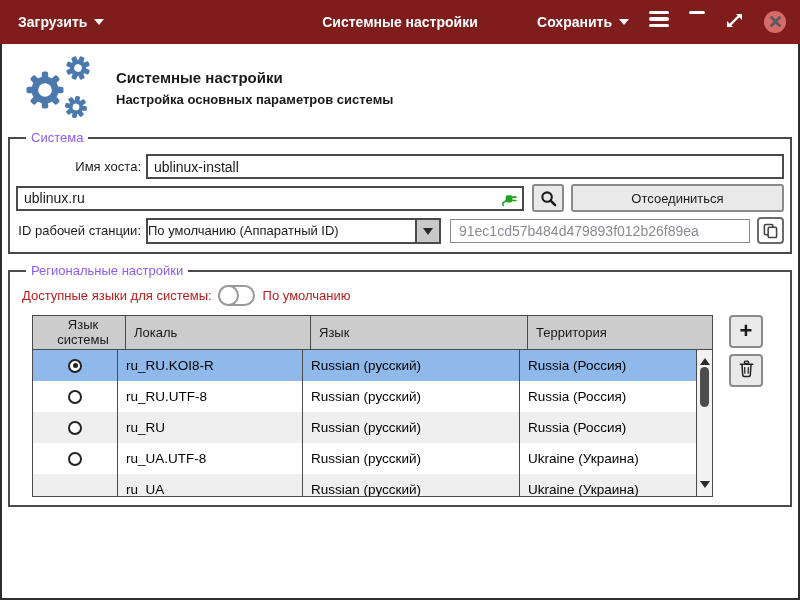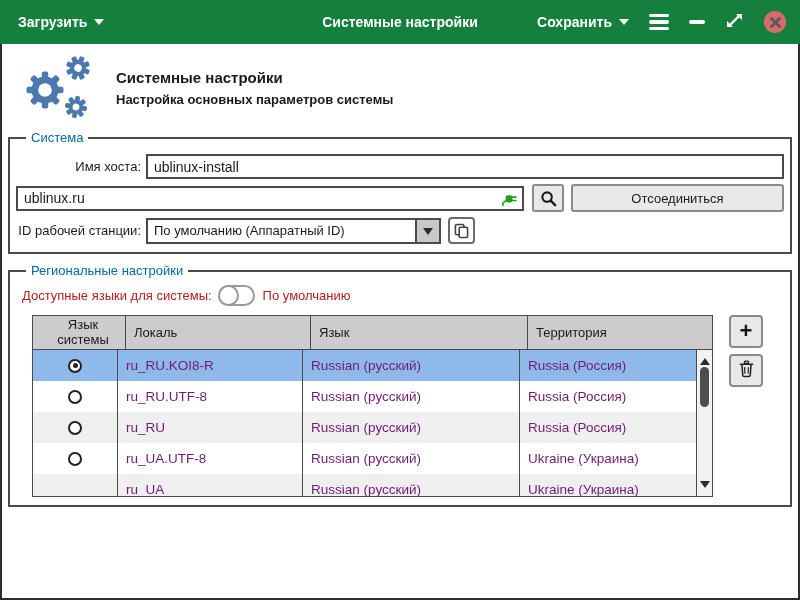--- a/index.html
+++ b/index.html
@@ -1,23 +1,23 @@
 <!DOCTYPE html>
 <html><head>
 <meta charset="utf-8">
 <style>
   * { box-sizing: border-box; margin: 0; padding: 0; }
   body { font-family: "Liberation Sans", sans-serif; background: #fff; }
   .window { width: 800px; height: 600px; overflow: hidden; position: relative; background:#fff; }
 
   
-  .titlebar { height: 44px; background: #15803d; position: relative; display: flex; align-items: center; color: #fff; }
+  .titlebar { height: 44px; background: #7f1d1d; position: relative; display: flex; align-items: center; color: #fff; }
   .tb-left { position: absolute; left: 18px; display: flex; align-items: center; gap: 7px; font-size: 14px; font-weight: bold; cursor: default; }
   .tb-title { width: 100%; text-align: center; font-size: 14px; font-weight: bold; }
-  .tb-right { position: absolute; right: 14px; display: flex; align-items: center; gap: 20px; }
+  .tb-right { position: absolute; right: 14px; display: flex; gap: 20px; }
   .tb-save { display: flex; align-items: center; gap: 7px; font-size: 14px; font-weight: bold; cursor: default; }
   .caret-down { width: 0; height: 0; border: 5px solid transparent; border-top: 6px solid #fff; margin-top: 5px; }
   .hamburger { display: flex; flex-direction: column; gap: 3px; }
   .hamburger div { width: 20px; height: 3.5px; background: #fff; border-radius: 2px; }
   .min-bar { width: 16px; height: 3.5px; background: #fff; border-radius: 2px; }
   .close-btn { width: 22px; height: 22px; border-radius: 50%; background: #d96a6a; display: flex; align-items: center; justify-content: center; }
 
   
   .window-body { height: 556px; border: 2px solid #2e2e2e; border-top: 0; }
 
@@ -27,34 +27,34 @@
   .warn-save { margin-left: auto; display: flex; align-items: center; }
 
   
   .app-header { display: flex; align-items: center; padding: 8px 14px 4px 12px; }
   .app-header-text { margin-left: 18px; }
   .app-title { font-size: 15px; font-weight: bold; color: #1a1a1a; margin-bottom: 6px; }
   .app-subtitle { font-size: 13px; font-weight: bold; color: #1a1a1a; }
 
   
   fieldset { margin: 2px 6px 0 6px; border: 2px solid #4a4a4a; padding: 4px 6px 8px 6px; }
-  legend { font-size: 13px; color: #0369a1; padding: 0 5px; margin-left: 10px; }
+  legend { font-size: 13px; color: #8b5cf6; padding: 0 5px; margin-left: 10px; }
 
   .form-row { display: flex; align-items: center; margin-top: 5px; }
   .form-row label { width: 130px; min-width: 130px; text-align: right; font-size: 13px; color: #1a1a1a; padding-right: 5px; }
   .txt-input { height: 25px; border: 2px solid #4a4a4a; font-family: "Liberation Sans", sans-serif; font-size: 14px; padding: 0 6px; background: #fff; color: #1a1a1a; }
   .hostname-input { flex: 1; }
   .domain-wrap { position: relative; width: 508px; }
   .domain-wrap input { width: 100%; padding-right: 28px; }
   .plug-icon { position: absolute; right: 6px; top: 5px; }
   .sq-btn { height: 28px; background: #e9e9e9; border: 2px solid #8a8a8a; border-radius: 3px; display: flex; align-items: center; justify-content: center; cursor: default; }
   .search-btn { width: 32px; margin-left: 8px; }
   .disconnect-btn { margin-left: 7px; padding: 0 9px; font-size: 13px; color: #1a1a1a; flex: 1; font-family: "Liberation Sans", sans-serif; }
   .select-box { width: 295px; height: 26px; border: 2px solid #4a4a4a; background: #fff; display: flex; align-items: center; }
-  .select-value { flex: 1; font-size: 13px; padding-left: 6px; color: #1a1a1a; white-space: nowrap; overflow: hidden; }
+  .select-value { flex: 1; font-size: 13px; color: #1a1a1a; white-space: nowrap; overflow: hidden; }
   .select-arrow { width: 24px; height: 100%; background: #c9c9c9; border-left: 2px solid #4a4a4a; display: flex; align-items: center; justify-content: center; }
   .select-arrow .caret { width: 0; height: 0; border: 5px solid transparent; border-top: 7px solid #2a2a2a; margin-top: 6px; }
   .id-readonly { flex: 1; margin-left: 9px; height: 24px; border: 1px solid #8a8a8a; color: #8a8a96; font-size: 14px; padding: 0 8px; font-family: "Liberation Sans", sans-serif; background: #fff; }
   .copy-btn { width: 27px; height: 27px; margin-left: 7px; background: #fff; border: 2px solid #6a6a6a; border-radius: 4px; display: flex; align-items: center; justify-content: center; }
 
   
   .toggle-row { display: flex; align-items: center; font-size: 13px; color: #b91c1c; margin: 3px 0 9px 6px; }
   .toggle { width: 37px; height: 21px; border: 2px solid #9a9a9a; border-radius: 12px; background: #fff; position: relative; margin: 0 8px 0 6px; }
   .toggle .knob { position: absolute; left: -2px; top: -2px; width: 21px; height: 21px; border: 2px solid #9a9a9a; border-radius: 50%; background: #fff; }
 
@@ -63,21 +63,21 @@
   .tbl-head { display: flex; height: 34px; background: #cccccc; border-bottom: 1px solid #4a4a4a; padding-left: 8px; }
   .th { font-size: 13px; color: #1a1a1a; display: flex; align-items: center; border-right: 1px solid #4a4a4a; padding-left: 8px; }
   .th.c1 { width: 85px; justify-content: center; text-align: center; padding: 0 6px; line-height: 1.15; }
   .th.c2 { width: 185px; }
   .th.c3 { width: 217px; }
   .th.c4 { flex: 1; border-right: 0; }
   .tbl-body { position: relative; height: 146px; overflow: hidden; }
   .t-row { display: flex; height: 31px; background: #fff; }
   .t-row.alt { background: #efefef; }
   .t-row.selected { background: #8fb9ea; }
-  .td { font-size: 13.5px; color: #701a75; display: flex; align-items: center; border-right: 1px solid #4a4a4a; padding-left: 8px; overflow: hidden; white-space: nowrap; }
+  .td { font-size: 13.5px; color: #000000; display: flex; align-items: center; border-right: 1px solid #4a4a4a; padding-left: 8px; overflow: hidden; white-space: nowrap; }
   .td.c1 { width: 85px; justify-content: center; padding: 0; }
   .td.c2 { width: 185px; }
   .td.c3 { width: 217px; }
   .td.c4 { width: 178px; border-right: 0; }
   .radio { width: 14px; height: 14px; border: 2px solid #222; border-radius: 50%; background: #fff; position: relative; }
   .radio.checked::after { content: ""; position: absolute; left: 2.5px; top: 2.5px; width: 5px; height: 5px; border-radius: 50%; background: #222; }
 
   .scrollbar { position: absolute; top: 0; right: 0; width: 16px; height: 146px; background: #f2f2f2; border-left: 1px solid #4a4a4a; }
   .sb-up { position: absolute; top: 3px; left: 3px; width: 0; height: 0; border: 5px solid transparent; border-bottom: 7px solid #2a2a2a; }
   .sb-down { position: absolute; bottom: 3px; left: 3px; width: 0; height: 0; border: 5px solid transparent; border-top: 7px solid #2a2a2a; }
@@ -201,20 +201,21 @@
       </div>
 
       <div class="form-row">
         <label>ID рабочей станции:</label>
         <div class="select-box">
           <span class="select-value">По умолчанию (Аппаратный ID)</span>
           <span class="select-arrow">
             <span class="caret"></span>
           </span>
         </div>
+        <input class="id-readonly" readonly="" value="91ec1cd57b484d479893f012b26f89ea" style="">
         <div class="copy-btn">
           <svg width="15" height="16" viewBox="0 0 16 17">
             <rect x="1.5" y="1.5" width="9" height="11" rx="1.5" fill="#fff" stroke="#444" stroke-width="1.7"></rect>
             <rect x="5.5" y="4.5" width="9" height="11" rx="1.5" fill="#fff" stroke="#444" stroke-width="1.7"></rect>
           </svg>
         </div>
       </div>
     </fieldset>
 
     <fieldset style="margin-top:9px; min-height:230px;">

